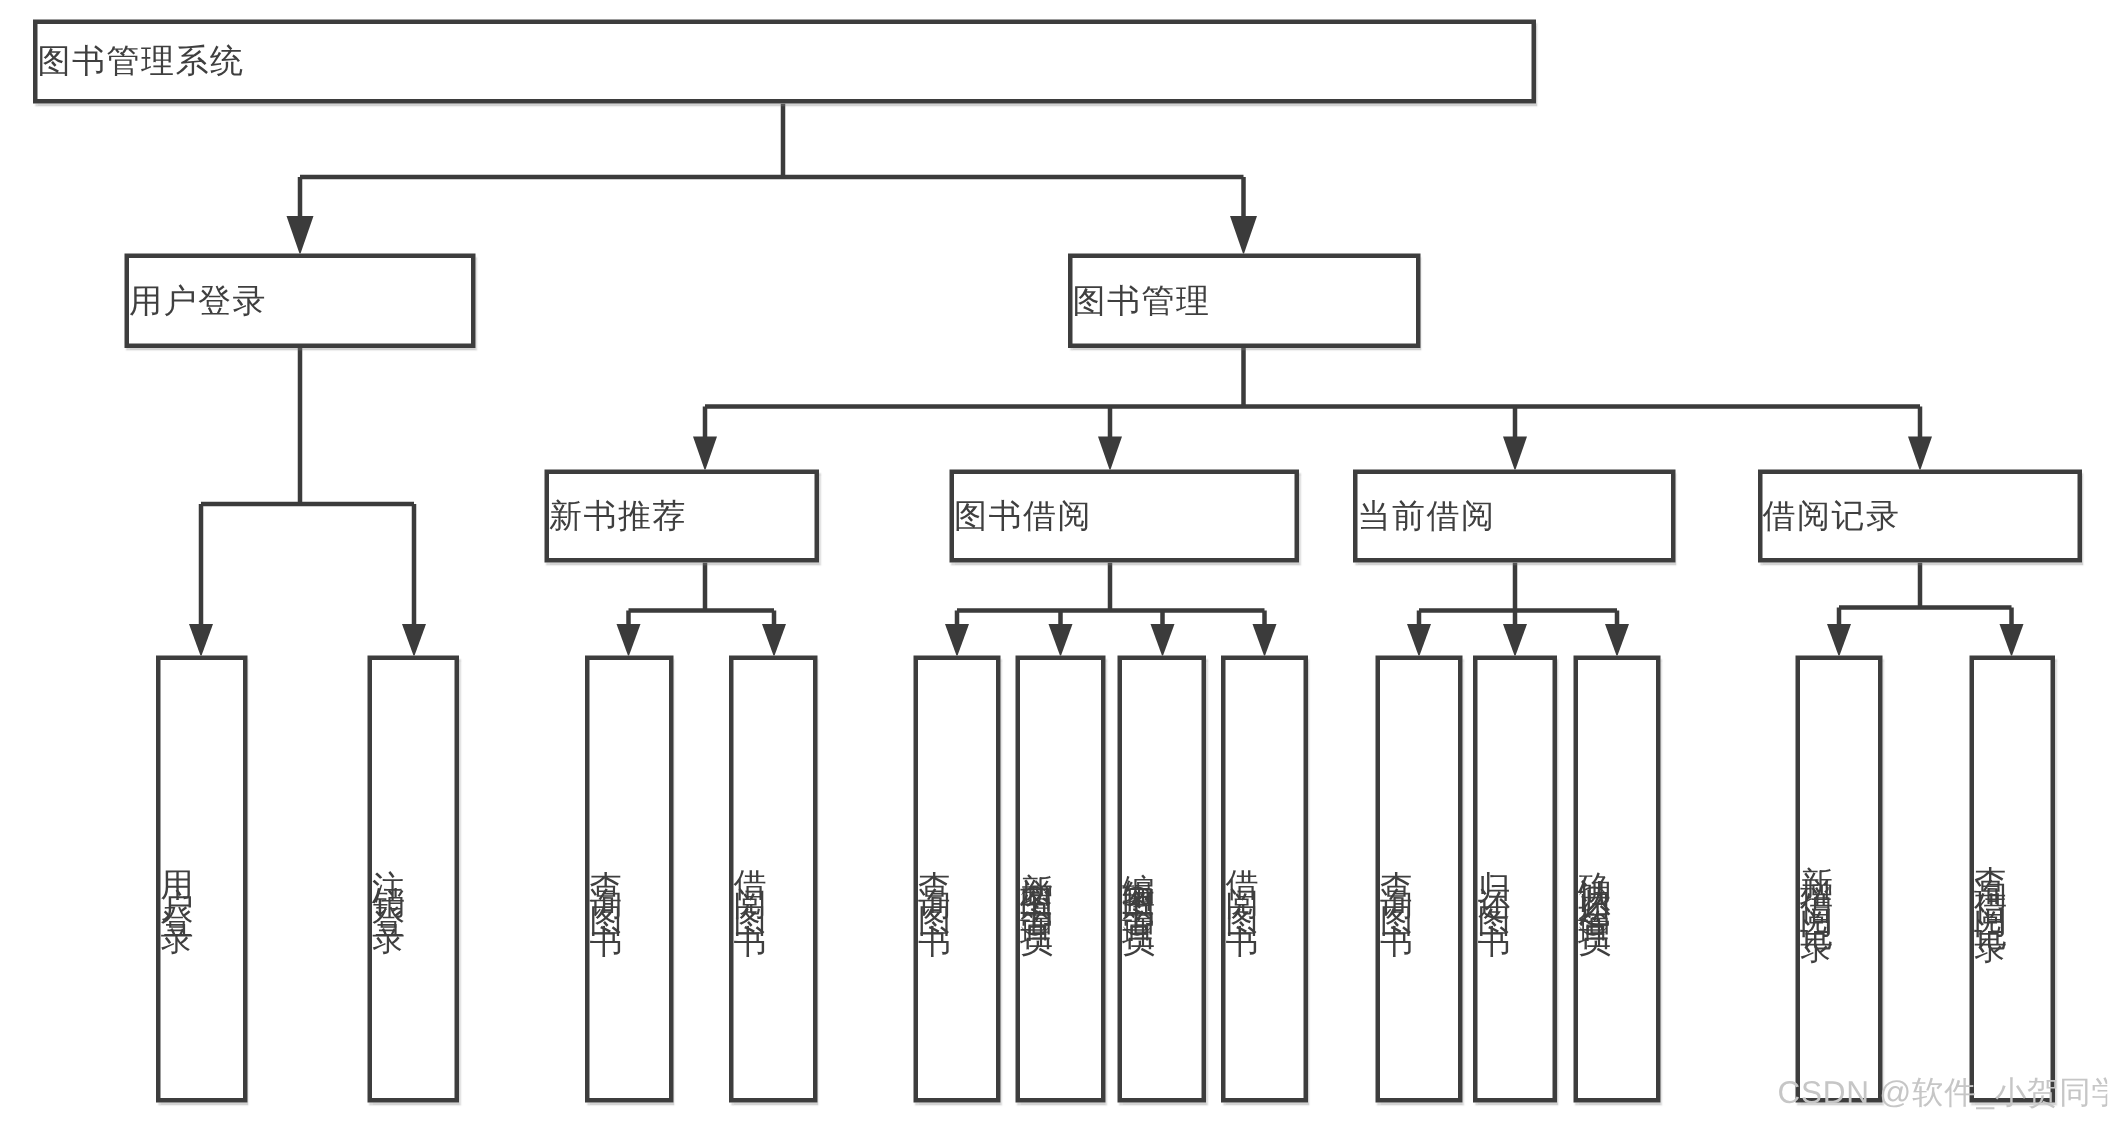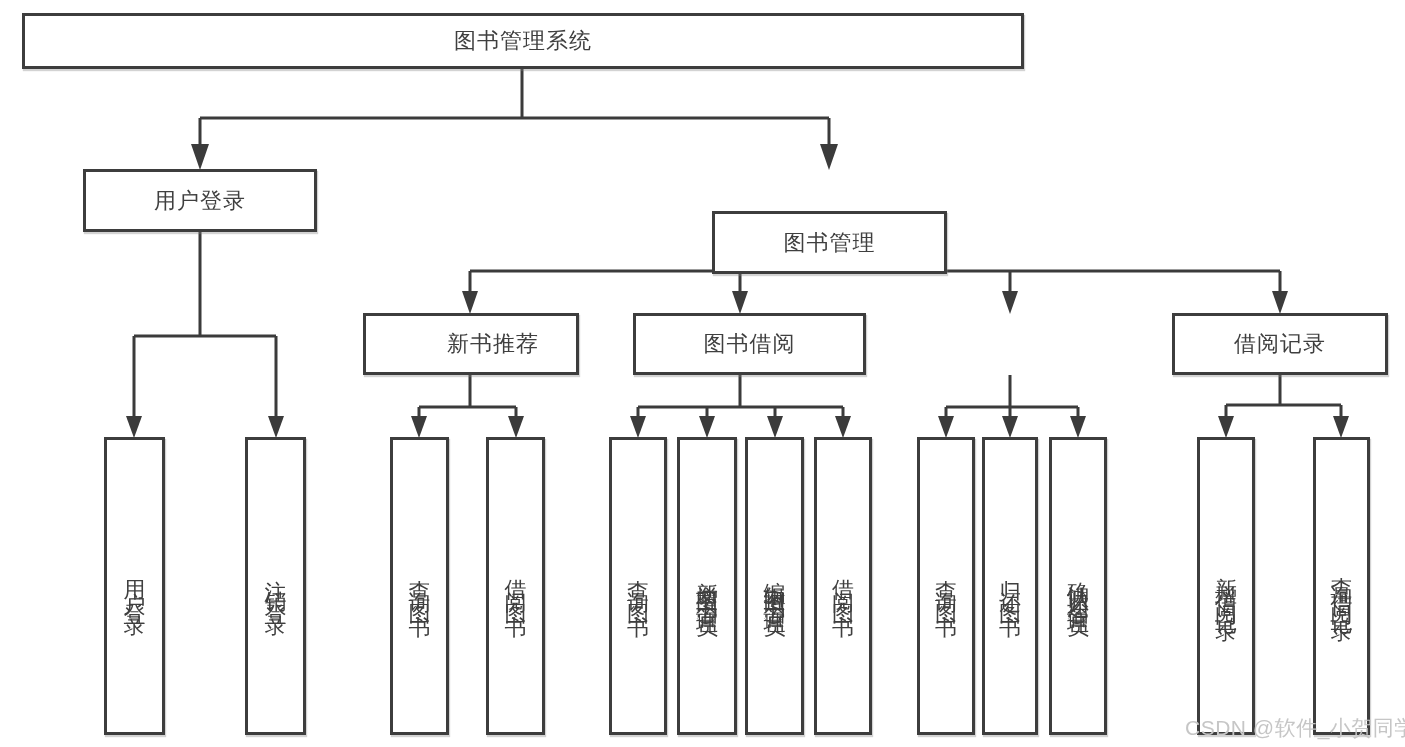--- a/index.html
+++ b/index.html
@@ -13,21 +13,20 @@
   }
   .wires { position: absolute; left: 0; top: 0; z-index: 1; }
   .box {
     position: absolute;
     box-sizing: border-box;
     background: #ffffff;
     border: 3px solid #3d3d3d;
     box-shadow: 1px 2px 1px rgba(130,130,130,0.35);
     display: flex;
     align-items: center;
-    justify-content: center;
     color: #3f3f3f;
     z-index: 2;
   }
   .hlabel {
     font-size: 22px;
     letter-spacing: 1px;
     white-space: nowrap;
   }
   .vlabel {
     writing-mode: vertical-rl;
@@ -109,29 +108,32 @@
     </g>
   </svg>
 
   <div class="box" style="left:22px; top:13px; width:1002px; height:56px;">
     <span class="hlabel">图书管理系统</span>
   </div>
 
   <div class="box" style="left:83px; top:169px; width:234px; height:63px;">
     <span class="hlabel">用户登录</span>
   </div>
-  <div class="box" style="left:712px; top:169px; width:235px; height:63px;margin-top:42px;">
+  <div class="box" style="left:712px; top:169px; width:235px; height:63px;">
     <span class="hlabel">图书管理</span>
   </div>
 
-  <div class="box" style="left:363px; top:313px; width:216px; height:62px;padding-left:44px;">
+  <div class="box" style="left:363px; top:313px; width:183px; height:62px;">
     <span class="hlabel">新书推荐</span>
   </div>
   <div class="box" style="left:633px; top:313px; width:233px; height:62px;">
     <span class="hlabel">图书借阅</span>
+  </div>
+  <div class="box" style="left:902px; top:313px; width:215px; height:62px;">
+    <span class="hlabel">当前借阅</span>
   </div>
   <div class="box" style="left:1172px; top:313px; width:216px; height:62px;">
     <span class="hlabel">借阅记录</span>
   </div>
 
   <div class="box" style="left:104px; top:437px; width:61px; height:298px;">
     <span class="vlabel" style="letter-spacing: 12px;">用户登录</span>
   </div>
   <div class="box" style="left:245px; top:437px; width:61px; height:298px;">
     <span class="vlabel" style="letter-spacing: 12px;">注销登录</span>

